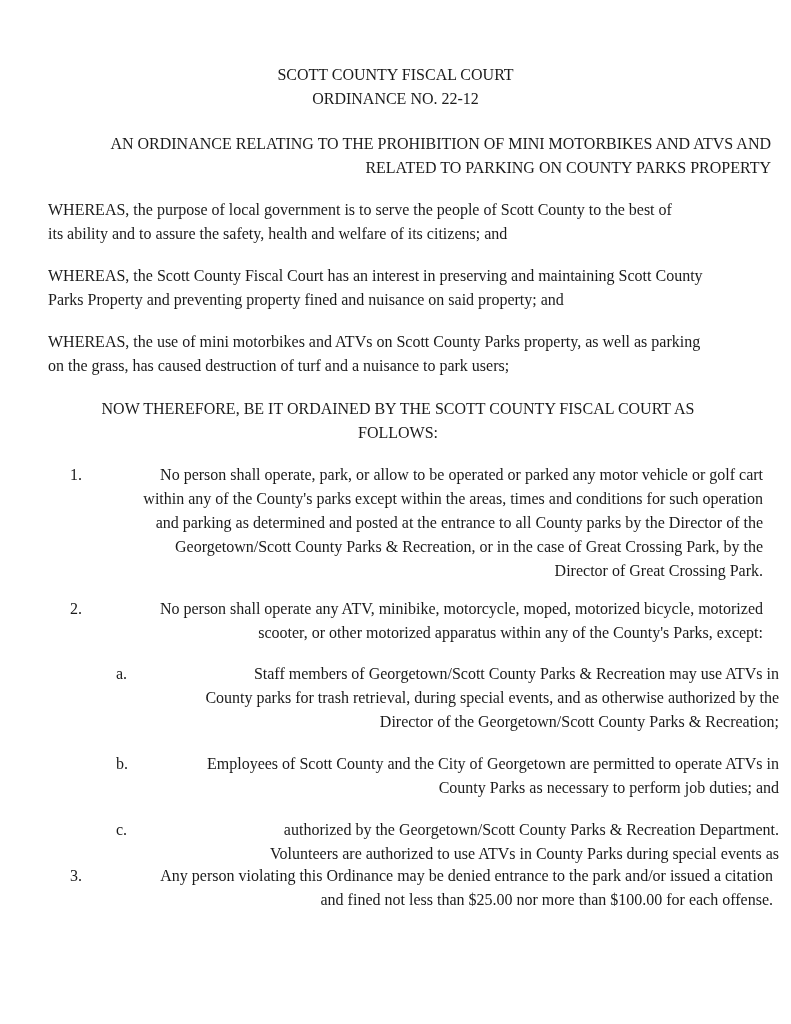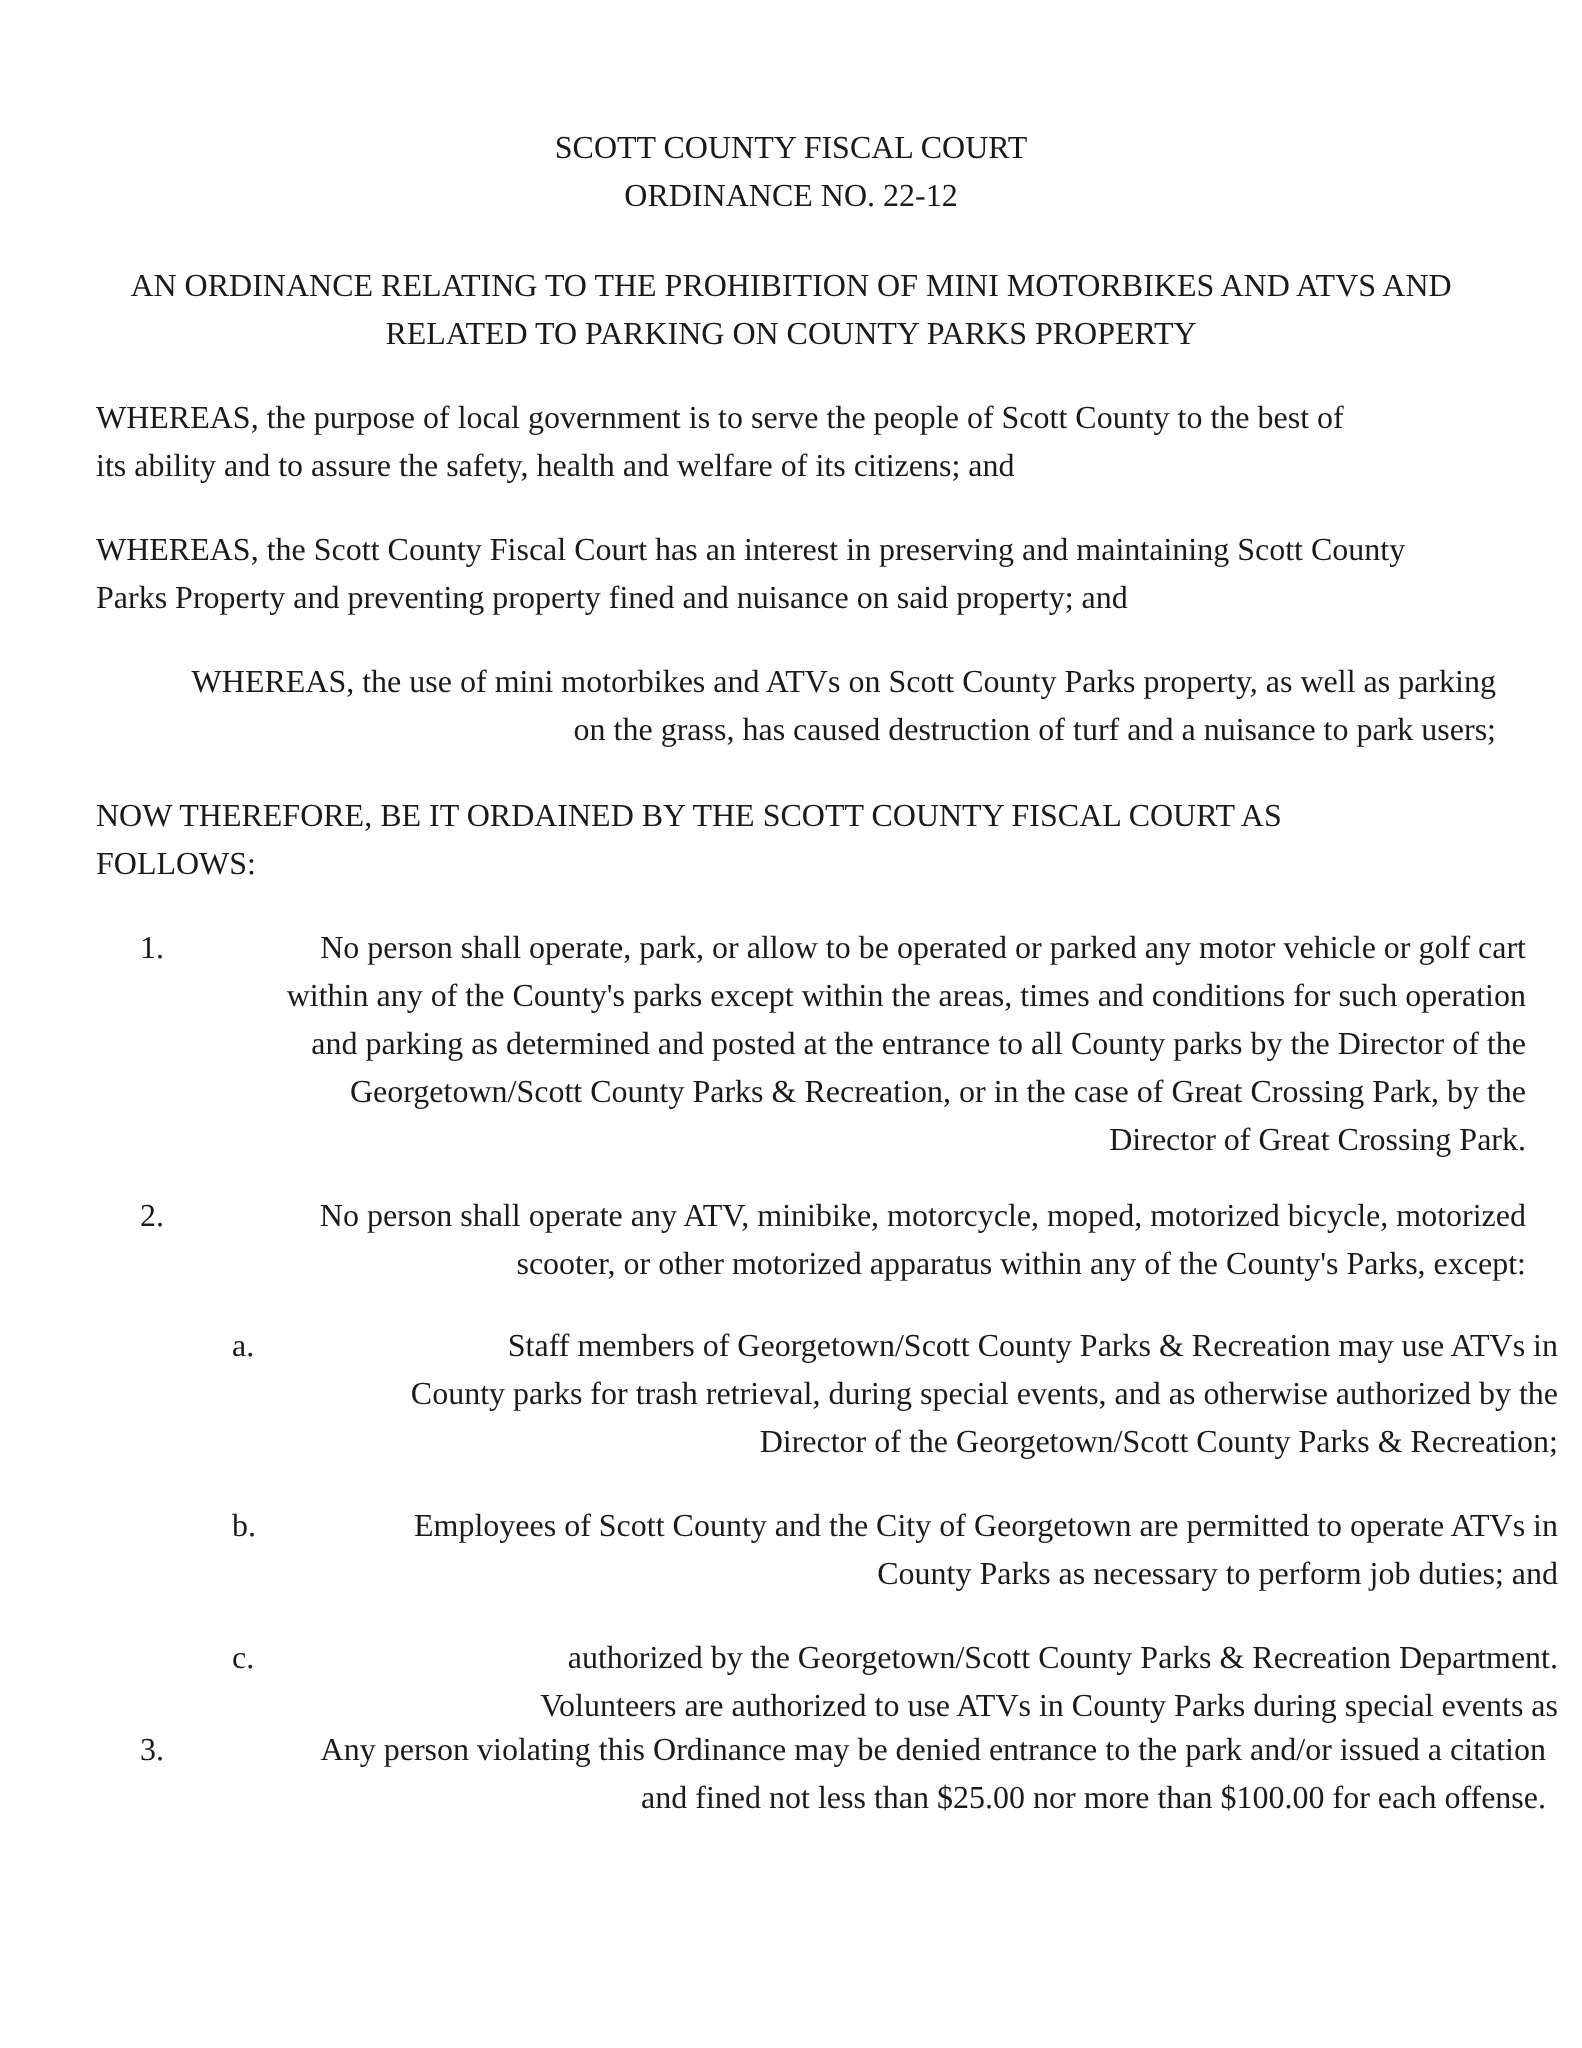--- a/index.html
+++ b/index.html
@@ -5,21 +5,21 @@
   html, body { margin: 0; padding: 0; background: #ffffff; }
   body {
     width: 791px; height: 1024px; position: relative; overflow: hidden;
     font-family: "Liberation Serif", serif; color: #1a1a1a;
     font-size: 16px; line-height: 24px;
   }
   .page { position: absolute; left: 0; top: 0; width: 669px; height: 1024px; }
   .center { text-align: center; }
   .abs { position: absolute; }
   .title-block { left: 0; width: 791px; top: 63px; }
-  .subject { left: 20px; width: 751px; top: 132px; }
+  .subject { left: 20px; width: 751px; top: 132px; text-align: right; }
   .para { left: 48px; width: 700px; }
   .item-num { position: absolute; }
   .item-text { position: absolute; text-align: right; }
   p { margin: 0; }
 </style>
 </head>
 <body>
 
 <div class="page">
 
@@ -36,26 +36,26 @@
   <div class="abs para" style="top:198px;">
     <p>WHEREAS, the purpose of local government is to serve the people of Scott County to the best of</p>
     <p>its ability and to assure the safety, health and welfare of its citizens; and</p>
   </div>
 
   <div class="abs para" style="top:264px;">
     <p>WHEREAS, the Scott County Fiscal Court has an interest in preserving and maintaining Scott County</p>
     <p>Parks Property and preventing property fined and nuisance on said property; and</p>
   </div>
 
-  <div class="abs para" style="top:330px;text-align:right;">
+  <div class="abs para" style="top:330px;">
     <p>WHEREAS, the use of mini motorbikes and ATVs on Scott County Parks property, as well as parking</p>
     <p>on the grass, has caused destruction of turf and a nuisance to park users;</p>
   </div>
 
-  <div class="abs para" style="top:397px;">
+  <div class="abs para" style="top:397px;text-align:center;">
     <p>NOW THEREFORE, BE IT ORDAINED BY THE SCOTT COUNTY FISCAL COURT AS</p>
     <p>FOLLOWS:</p>
   </div>
 
   <div class="abs" style="left:0; top:463px; width:791px;">
     <span class="item-num" style="left:70px; top:0;">1.</span>
     <div class="item-text" style="left:93px; top:0; width:670px;">
       <p>No person shall operate, park, or allow to be operated or parked any motor vehicle or golf cart</p>
       <p>within any of the County's parks except within the areas, times and conditions for such operation</p>
       <p>and parking as determined and posted at the entrance to all County parks by the Director of the</p>

